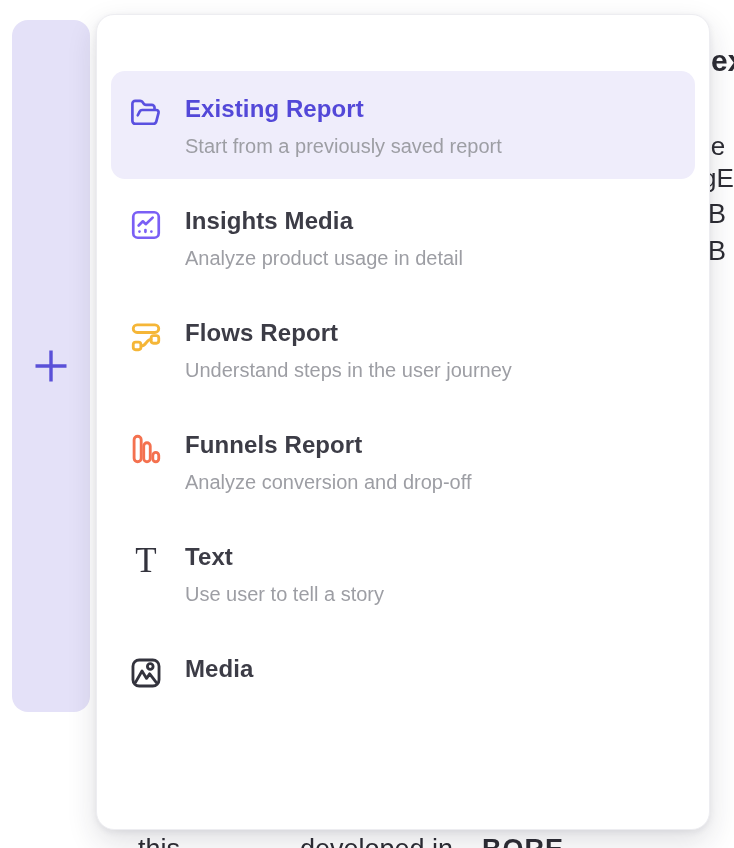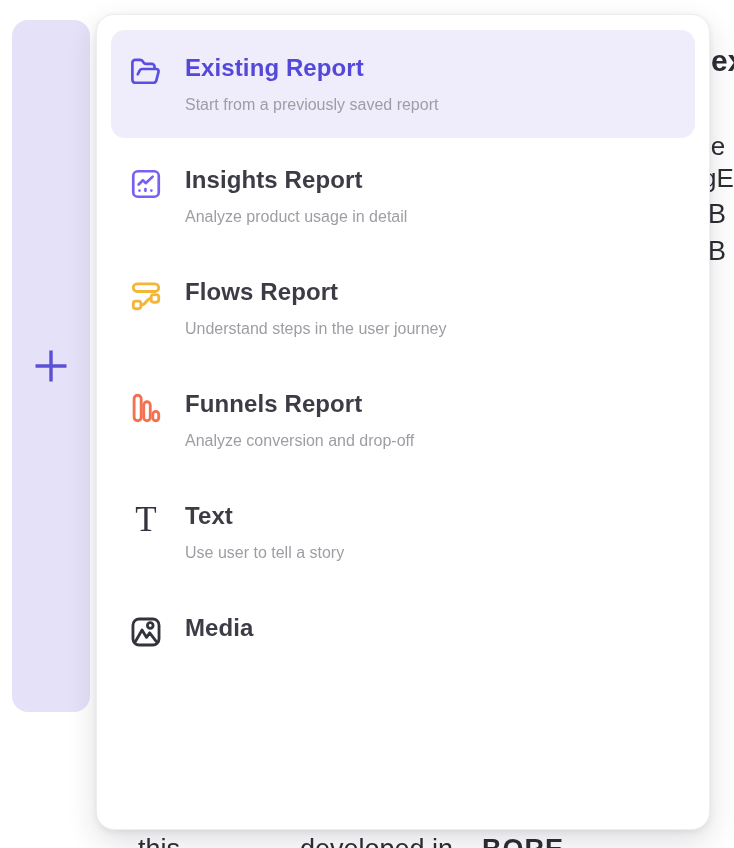--- a/index.html
+++ b/index.html
@@ -44,33 +44,33 @@
     box-shadow: 0 2px 6px rgba(35,35,60,.07), 0 12px 30px rgba(35,35,60,.14);
     padding: 15px 14px;
   }
   .menu-item {
     height: 108px; margin-bottom: 4px;
     border-radius: 14px;
     display: flex; align-items: flex-start;
     padding: 25px 18px 0;
     cursor: pointer;
   }
-  .menu-item.highlighted { background: #efedfb; }
+  .menu-item.highlighted { background: #efedfb; margin-top: 41px; }
   .mi-icon {
     width: 34px; height: 34px; flex: 0 0 34px;
     margin-right: 22px;
     display: flex; align-items: center; justify-content: center;
   }
   .mi-title {
     font-size: 24px; font-weight: 700; color: #3c3c46;
     line-height: 26px; letter-spacing: .1px;
   }
   .menu-item.highlighted .mi-title { color: #5348d8; }
   .mi-sub {
-    font-size: 16px; font-weight: 400; color: #9d9ea4;
+    font-size: 20px; font-weight: 400; color: #9d9ea4;
     margin-top: 13px; line-height: 22px;
   }
 
   .ic-purple  { color: #5a50e0; }
   .ic-violet  { color: #7a5ff5; }
   .ic-orange  { color: #f4714f; }
   .ic-amber   { color: #f5b637; }
   .ic-teal    { color: #7de2d4; }
   .ic-dark    { color: #33333d; }
   .serif-t {
@@ -115,21 +115,21 @@
 
   <div class="menu-item">
     <span class="mi-icon ic-violet">
       <svg width="34" height="34" viewBox="0 0 24 24" fill="none" stroke="currentColor" stroke-width="1.9" stroke-linecap="round" stroke-linejoin="round">
         <rect x="3" y="3" width="18" height="18" rx="3.2"></rect>
         <path d="M6.8 12.4l3-3 2 2 4.9-4.6"></path>
         <path d="M7.4 16.6v.01M11.6 15.6v1.2M15.8 16.6v.01"></path>
       </svg>
     </span>
     <div>
-      <div class="mi-title">Insights Report</div>
+      <div class="mi-title">Insights Media</div>
       <div class="mi-sub">Analyze product usage in detail</div>
     </div>
   </div>
 
   <div class="menu-item">
     <span class="mi-icon ic-amber">
       <svg width="34" height="34" viewBox="0 0 24 24" fill="none" stroke="currentColor" stroke-width="2" stroke-linecap="round" stroke-linejoin="round">
         <rect x="3" y="3.4" width="18" height="5.4" rx="2.7"></rect>
         <rect x="3" y="15.6" width="5.4" height="5.4" rx="1.7"></rect>
         <rect x="15.6" y="11" width="5.4" height="5.4" rx="1.7"></rect>

